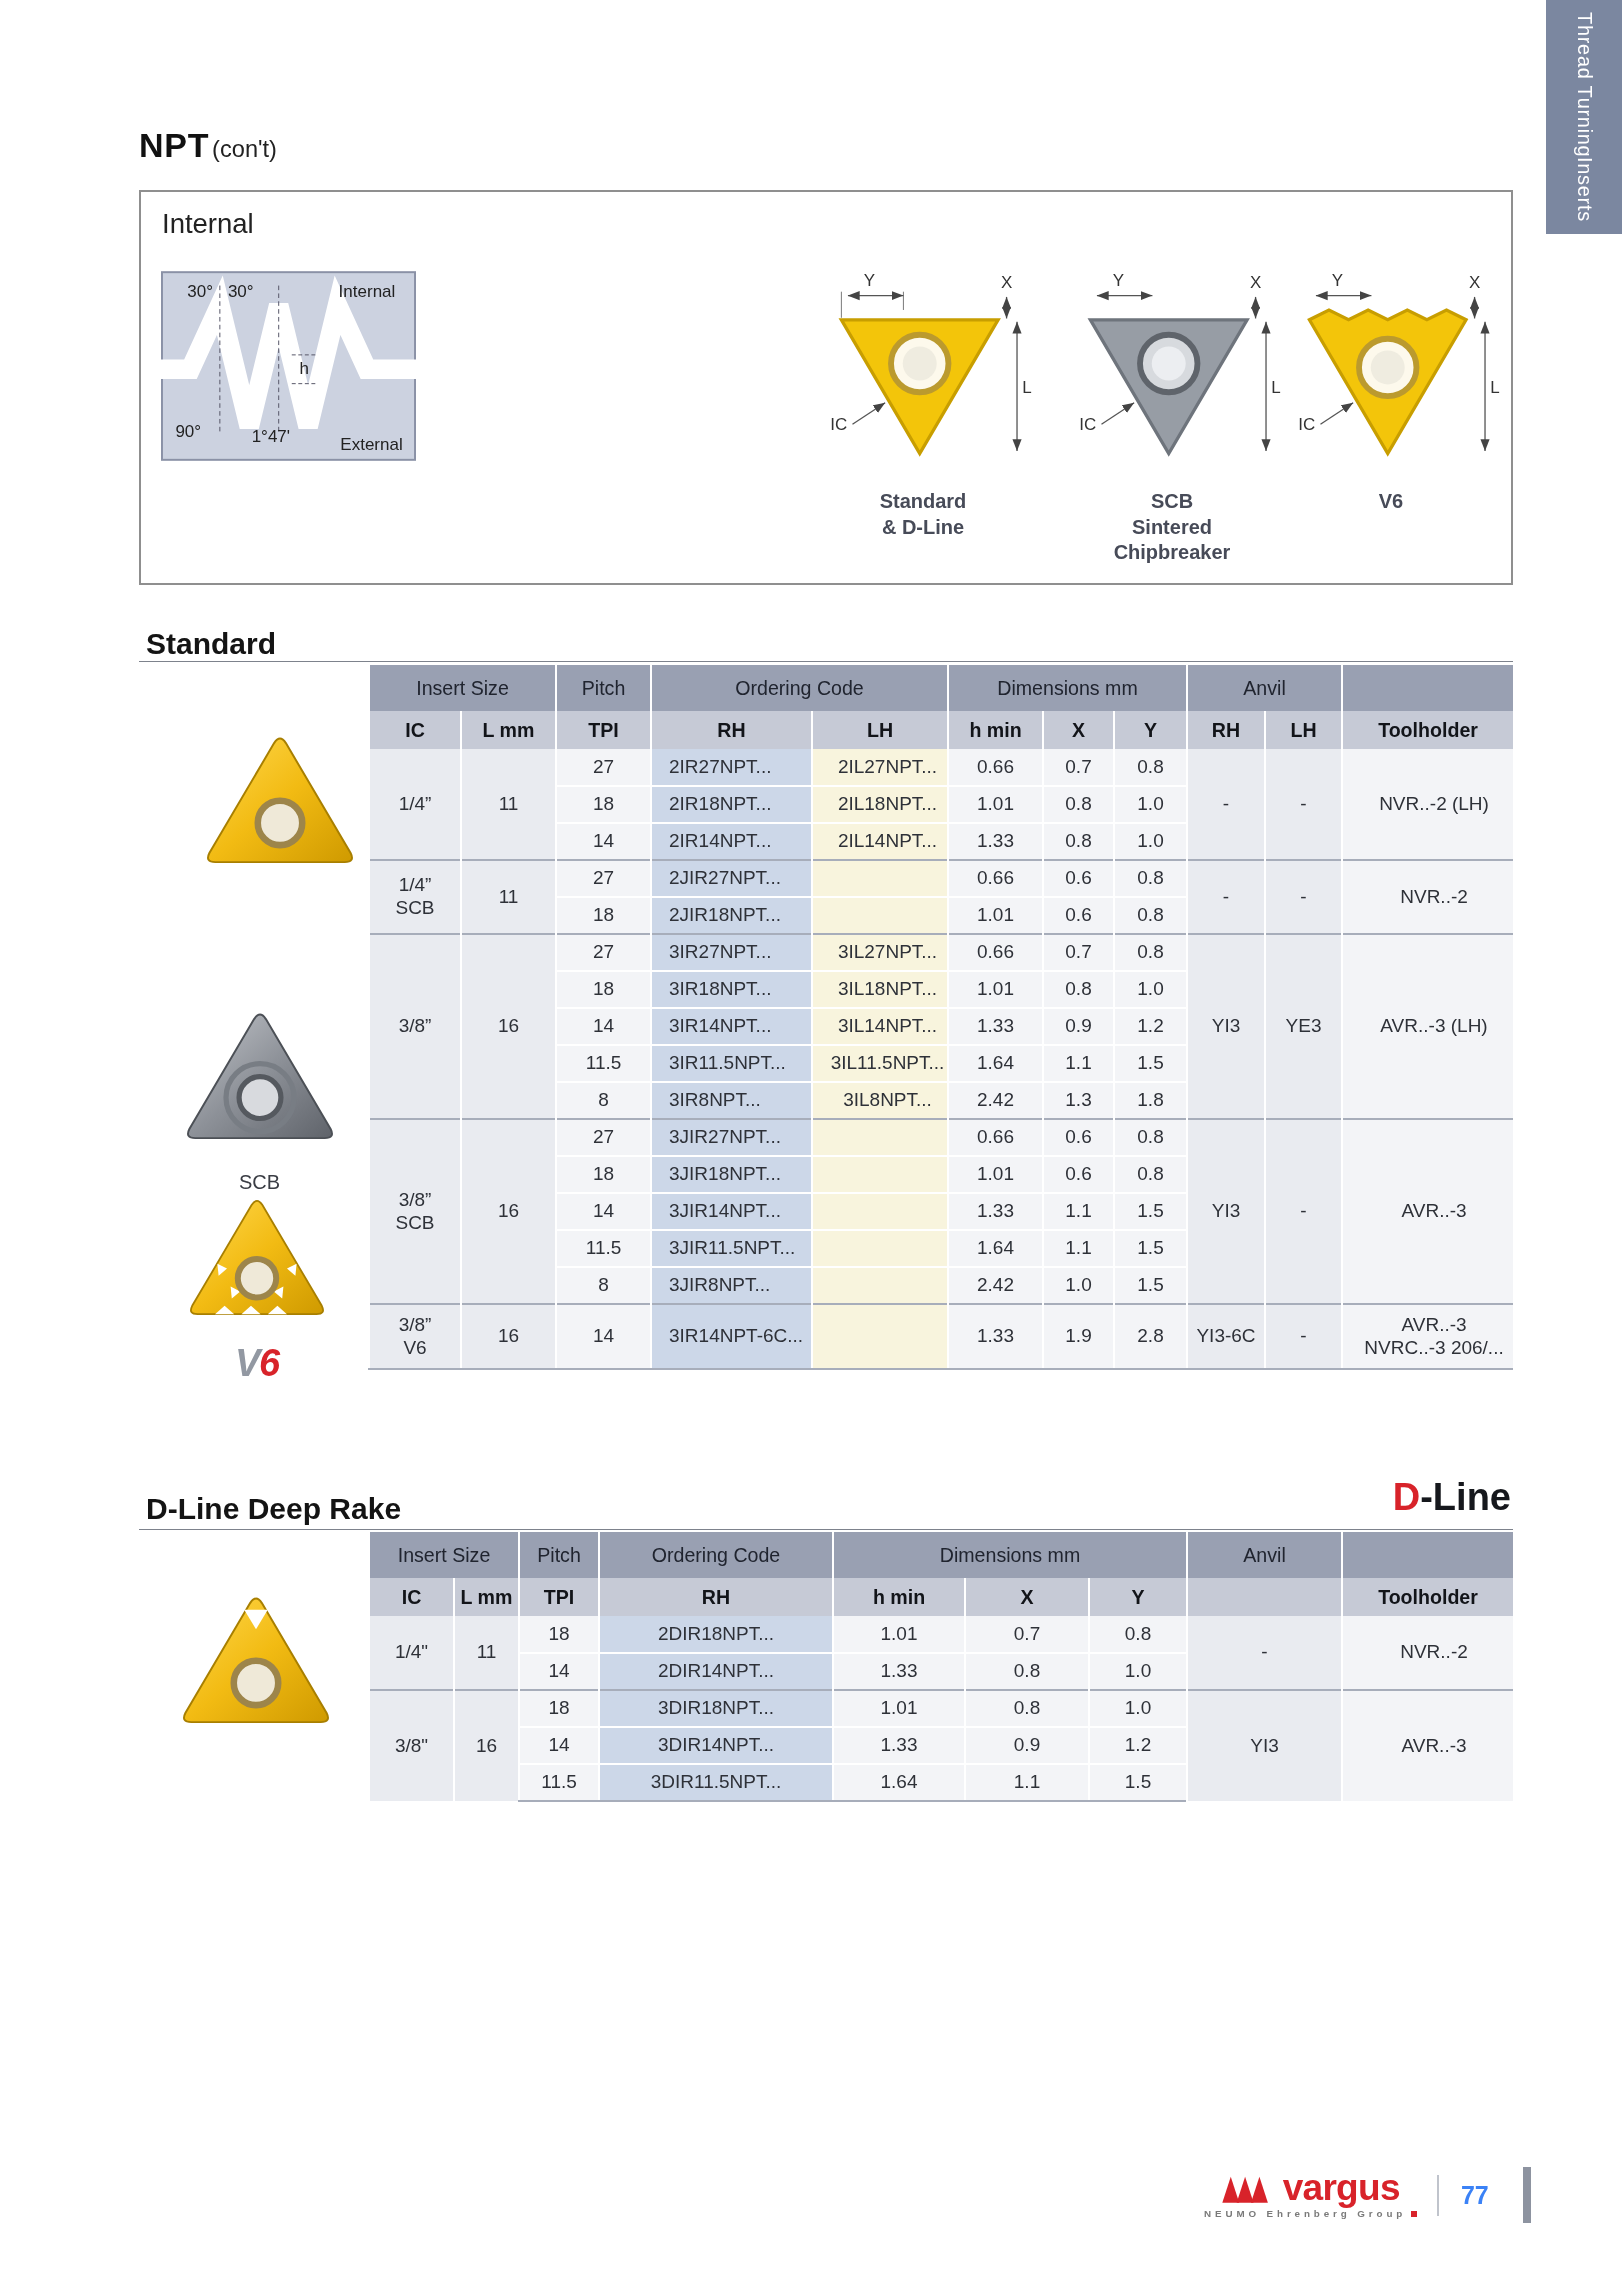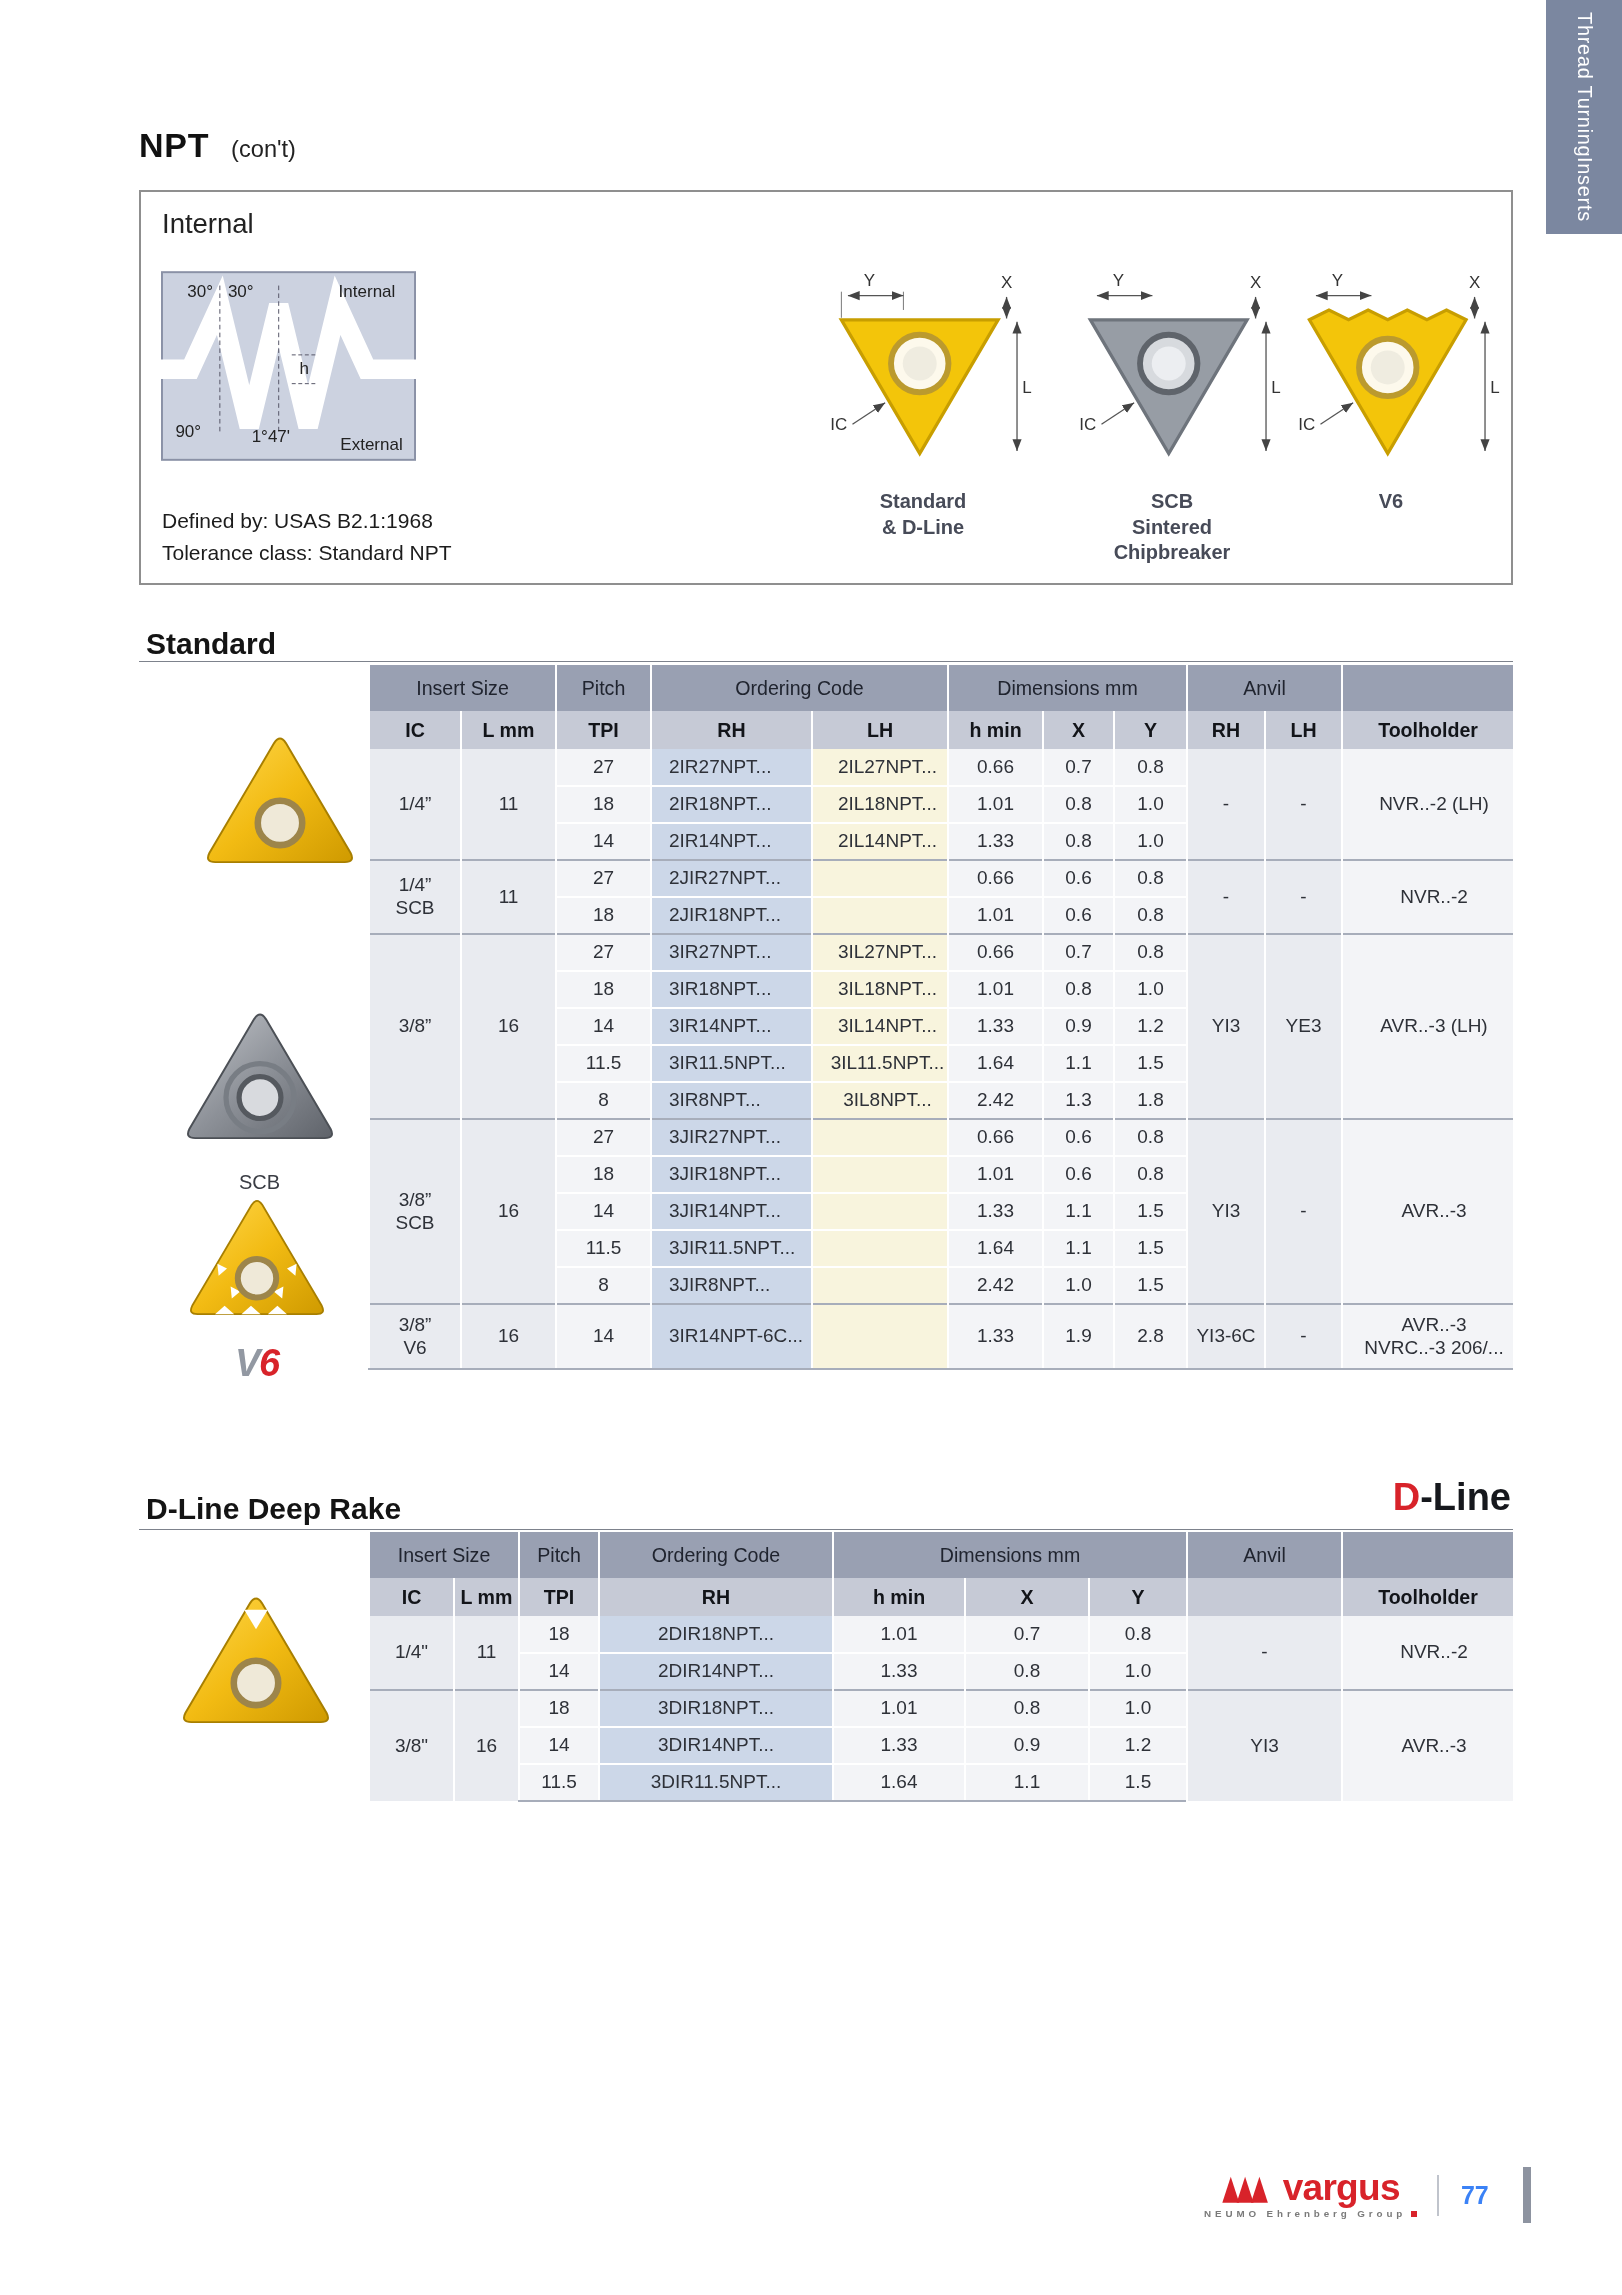--- a/index.html
+++ b/index.html
@@ -7,21 +7,21 @@
   .page { position:relative; width:1623px; height:2295px; background:#fff;
           font-family:"Liberation Sans", sans-serif; overflow:hidden; color:#222; }
 
   
   .side-tab { position:absolute; top:0; right:0; width:77px; height:234px;
               background:#7b87a0; color:#fff; writing-mode:vertical-lr;
               display:flex; align-items:center; justify-content:center;
               font-size:20px; line-height:1.6; text-align:center; letter-spacing:0.7px; }
 
   
-  .npt-title { position:absolute; left:139px; top:126px; display:flex; align-items:baseline; gap:22px; }
+  .npt-title { position:absolute; left:139px; top:126px; display:flex; align-items:baseline; gap:3px; }
   .npt-title .main { font-size:34px; font-weight:bold; color:#111; letter-spacing:0.7px; }
   .npt-title .cont { font-size:23.6px; color:#222; }
 
   
   .internal-box { position:absolute; left:139px; top:190px; width:1374px; height:395px;
                   border:2px solid #8f8f8f; background:#fff; }
   .internal-title { position:absolute; left:21px; top:15.7px; font-size:27.5px; color:#222; }
   .profile-wrap { position:absolute; left:19.6px; top:79px; width:255px; height:190px; }
   .defined { position:absolute; left:21px; top:313px; font-size:21px; line-height:1.5; color:#1c1c1c; }
   .variant { position:absolute; top:72px; width:222px; text-align:center; }
@@ -118,24 +118,20 @@
         <text class="proftext" x="60" y="40" text-anchor="middle">30°</text>
         <text class="proftext" x="122" y="40" text-anchor="middle">30°</text>
         <text class="proftext" x="315" y="40" text-anchor="middle">Internal</text>
         <text class="proftext" x="219" y="158" text-anchor="middle">h</text>
         <text class="proftext" x="22" y="254" text-anchor="start">90°</text>
         <text class="proftext" x="168" y="262" text-anchor="middle">1°47'</text>
         <text class="proftext" x="322" y="274" text-anchor="middle">External</text>
       </svg>
     </div>
 
-    <div class="defined">
-      <div>Defined by: USAS B2.1:1968</div>
-      <div>Tolerance class: Standard NPT</div>
-    </div>
 
     <figure class="variant v1">
       <svg viewBox="0 0 340 330">
         <line x1="45" y1="82" x2="45" y2="42" stroke="#777" stroke-width="1.5"></line>
         <line x1="140" y1="70" x2="140" y2="42" stroke="#777" stroke-width="1.5"></line>
         <polygon points="45,85 285,85 165,290" fill="#f3c50a" stroke="#c89e00" stroke-width="5"></polygon>
         <circle cx="165" cy="152" r="44" fill="#fdf9ec" stroke="#bb9a2e" stroke-width="9"></circle>
         <circle cx="165" cy="152" r="26" fill="#efece0"></circle>
         <line x1="55" y1="48" x2="140" y2="48" stroke="#555" stroke-width="2" marker-start="url(#mB)" marker-end="url(#mA)"></line>
         <line x1="298" y1="50" x2="298" y2="83" stroke="#555" stroke-width="2" marker-start="url(#mB)" marker-end="url(#mA)"></line>

